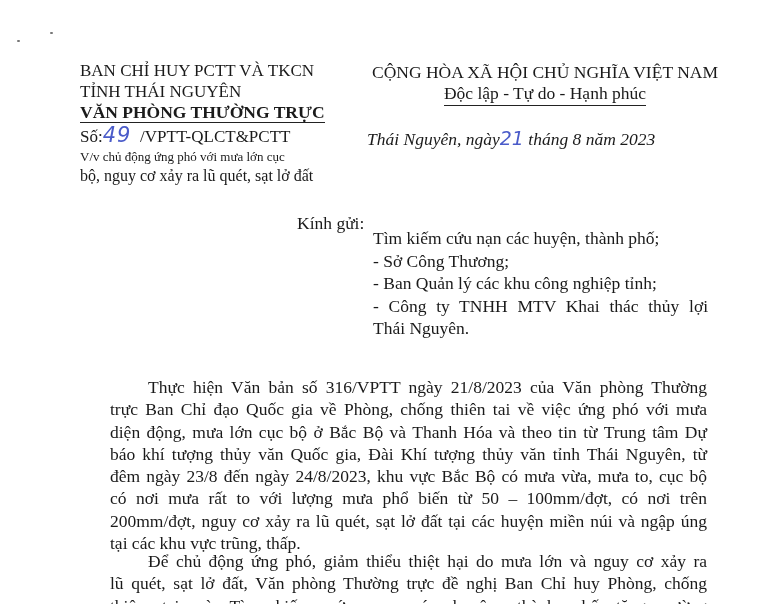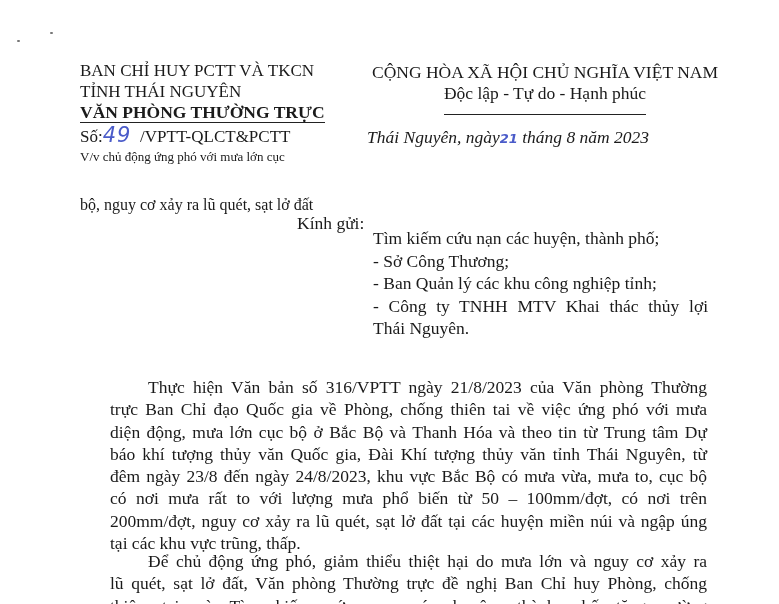--- a/index.html
+++ b/index.html
@@ -9,23 +9,23 @@
     font-family: "Liberation Serif", "DejaVu Serif", serif;
     color: #1a1a1a;
     position: relative;
   }
   .abs { position: absolute; white-space: nowrap; }
   .hdr-left { left: 80px; top: 60px; width: 300px; text-align: left; font-size: 17px; line-height: 21px; }
   .hdr-left .bold { font-weight: bold; font-size: 17.5px; }
   .ul { border-bottom: 1.2px solid #222; padding-bottom: 0; }
   .hw { font-family: "DejaVu Sans", sans-serif; font-style: italic; color: #4a5bc9; font-size: 21px; letter-spacing: 1px; }
   .hdr-right { left: 360px; top: 62px; width: 370px; text-align: center; font-size: 17.5px; line-height: 21px; font-weight: normal; }
-  .motto { display: inline-block; border-bottom: 1.2px solid #222; padding-bottom: 10px; }
+  .motto { display: inline-block; border-bottom: 1.2px solid #222; padding-bottom: 1px; }
   .date { left: 367px; top: 127px; font-style: italic; font-size: 17.5px; }
-  .date .hw2 { font-family: "DejaVu Sans", sans-serif; font-style: italic; color: #4a5bc9; font-size: 13px; font-weight: bold; }
+  .date .hw2 { font-family: "DejaVu Sans", sans-serif; font-style: italic; color: #4a5bc9; font-size: 19px; }
   .recipients-label { left: 297px; top: 213px; font-size: 17.5px; }
   .recipients { left: 373px; top: 227px; font-size: 17.5px; line-height: 22.5px; width: 335px; }
   .recipients div { white-space: nowrap; }
   .justify { text-align: justify; text-align-last: justify; }
   .para { left: 110px; width: 597px; font-size: 17.5px; line-height: 22.3px; white-space: normal; }
   .para .line { display: block; white-space: nowrap; text-align: justify; text-align-last: justify; }
   .para .line.last { text-align-last: left; }
   .para .line.indent { padding-left: 38px; }
   .speck { position: absolute; width: 3px; height: 2px; background: #777; border-radius: 1px; }
 </style>
@@ -36,21 +36,21 @@
 <div class="speck" style="left:50px;top:32px;"></div>
 
 <div class="abs hdr-left">
   <div>BAN CHỈ HUY PCTT VÀ TKCN</div>
   <div>TỈNH THÁI NGUYÊN</div>
   <div class="bold"><span class="ul">VĂN PHÒNG THƯỜNG TRỰC</span></div>
   <div style="margin-top:2px;">
     <span>Số:</span><span class="hw">49</span>&nbsp;&nbsp;<span>/VPTT-QLCT&amp;PCTT</span>
   </div>
   <div style="font-size:13px;line-height:19px;">V/v chủ động ứng phó với mưa lớn cục</div>
-  <div style="font-size:16px;line-height:19px;margin-top:29px;">bộ, nguy cơ xảy ra lũ quét, sạt lở đất</div>
+  <div style="font-size:16px;line-height:19px;">bộ, nguy cơ xảy ra lũ quét, sạt lở đất</div>
 </div>
 
 <div class="abs hdr-right">
   <div>CỘNG HÒA XÃ HỘI CHỦ NGHĨA VIỆT NAM</div>
   <div><span class="motto">Độc lập - Tự do - Hạnh phúc</span></div>
 </div>
 
 <div class="abs date">
   <span>Thái Nguyên, ngày</span><span class="hw2">21</span><span> tháng 8 năm 2023</span>
 </div>

